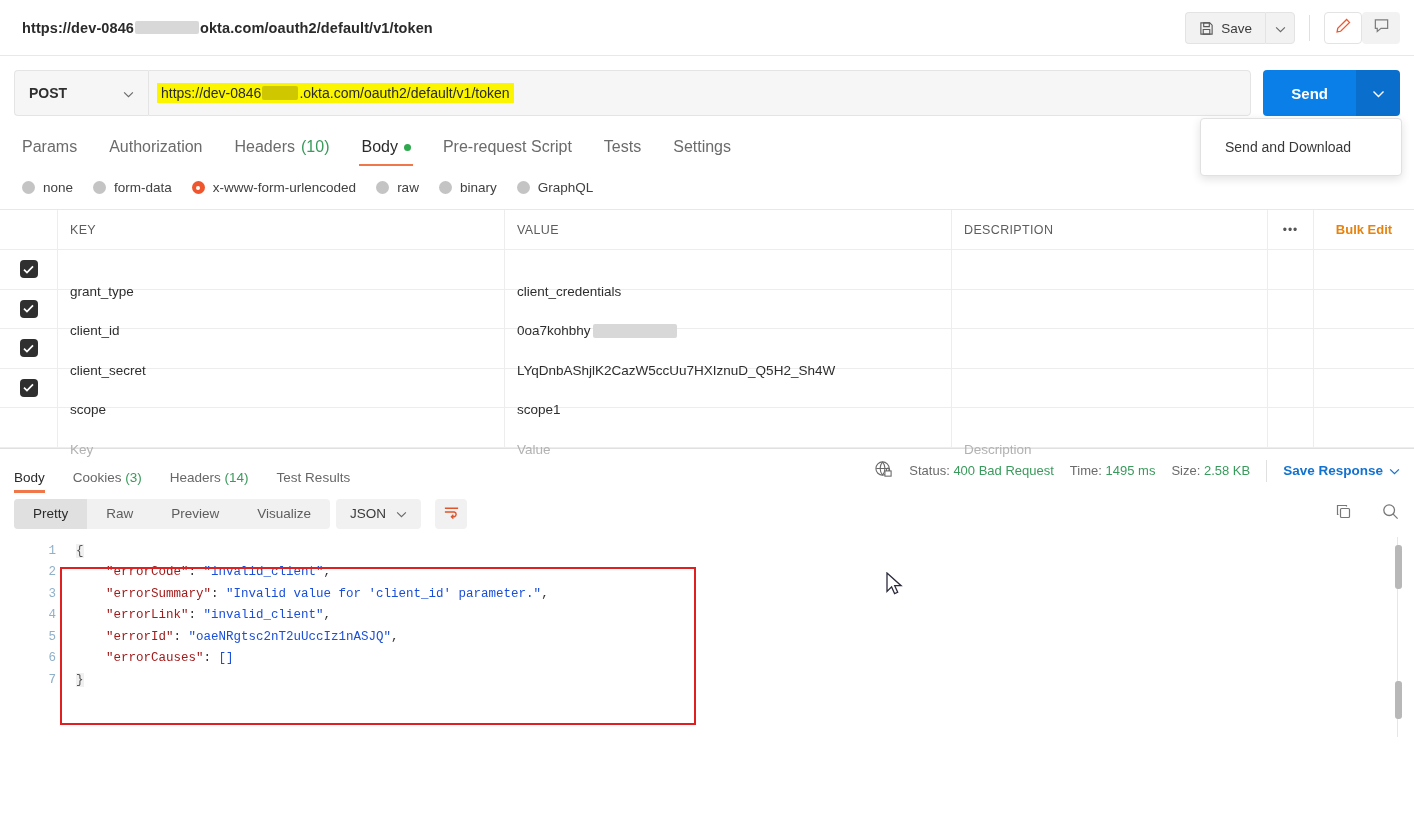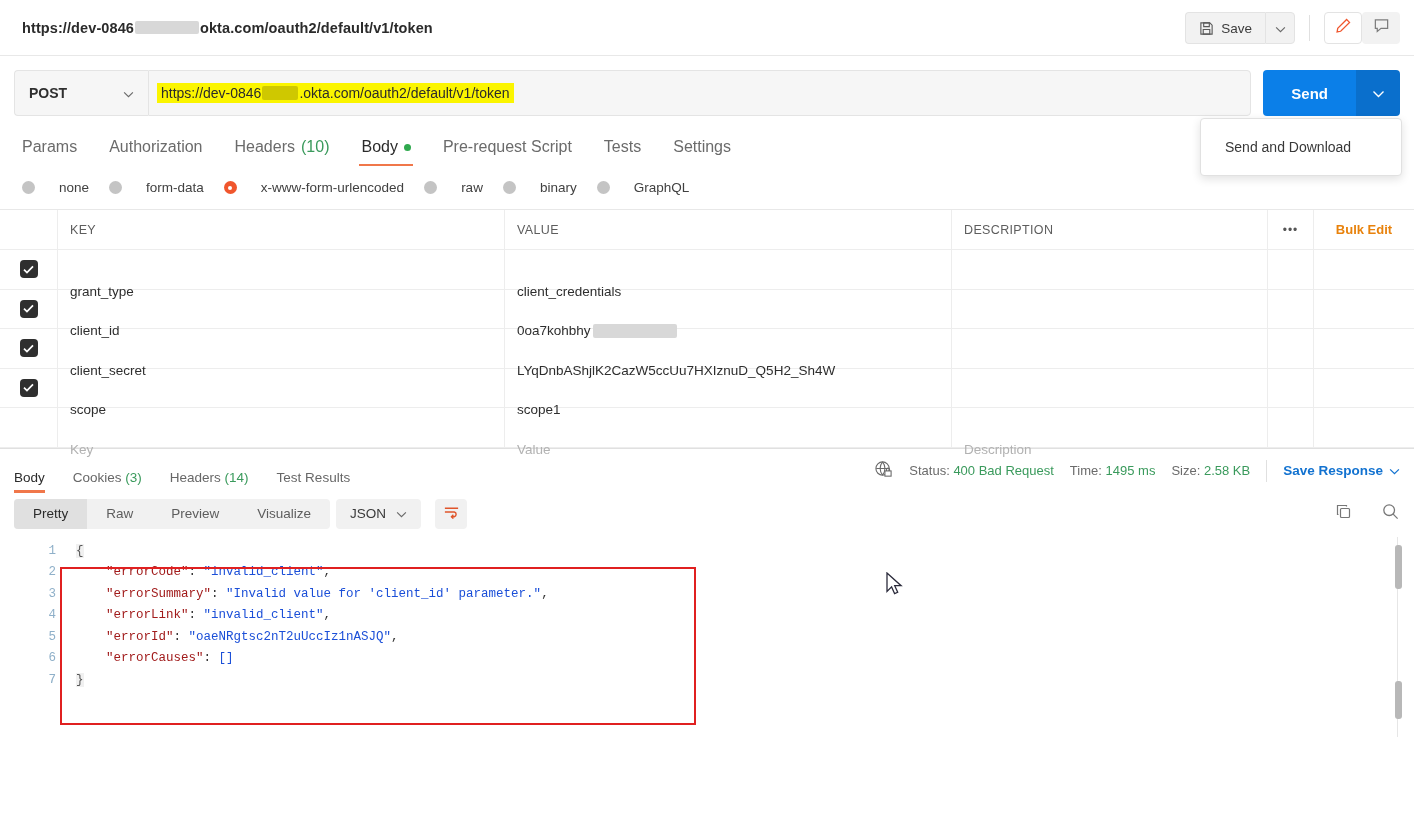--- a/index.html
+++ b/index.html
@@ -79,21 +79,21 @@
   .rtab.active { color:#2b2b2b; }
   .rtab.active::after {
     content:""; position:absolute; left:14px; right:14px; bottom:0; height:2.5px; background:#f0774a;
   }
   .rtab:first-child.active::after { left:0; right:14px; }
   .rtab .count { color:#3a9a5c; }
   .dot-green { width:7px; height:7px; border-radius:50%; background:#2fa94e; display:inline-block; }
 
   
   .bodytypes { display:flex; align-items:center; gap:20px; padding:14px 22px 14px 22px; }
-  .radio { display:flex; align-items:center; gap:24px; font-size:13.5px; color:#414141; cursor:pointer; }
+  .radio { display:flex; align-items:center; gap:8px; font-size:13.5px; color:#414141; cursor:pointer; }
   .radio .rd { width:13px; height:13px; border-radius:50%; background:#c4c4c4; display:inline-block; position:relative; }
   .radio.sel .rd { background:#f0562d; }
   .radio.sel .rd::after {
     content:""; position:absolute; left:50%; top:50%; width:4px; height:4px;
     background:#fff; border-radius:50%; transform:translate(-50%,-50%);
   }
 
   
   .kvtable { border-top:1px solid #e8e8e8; }
   .kvrow { display:flex; height:39.5px; border-bottom:1px solid #ededed; }

